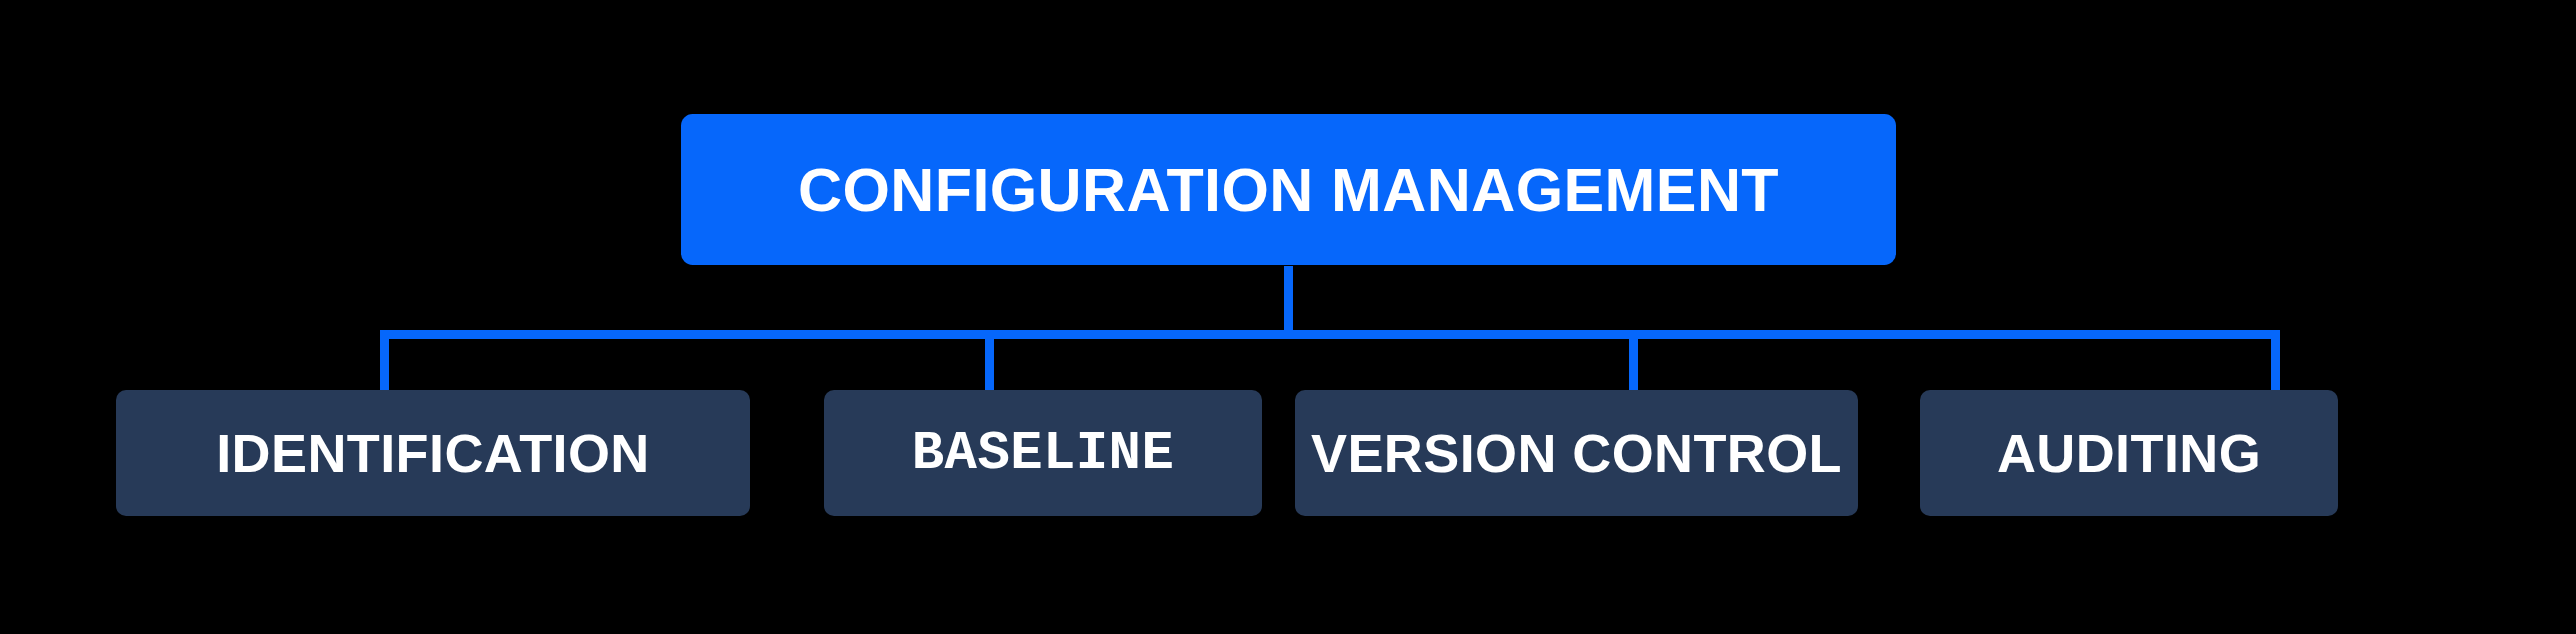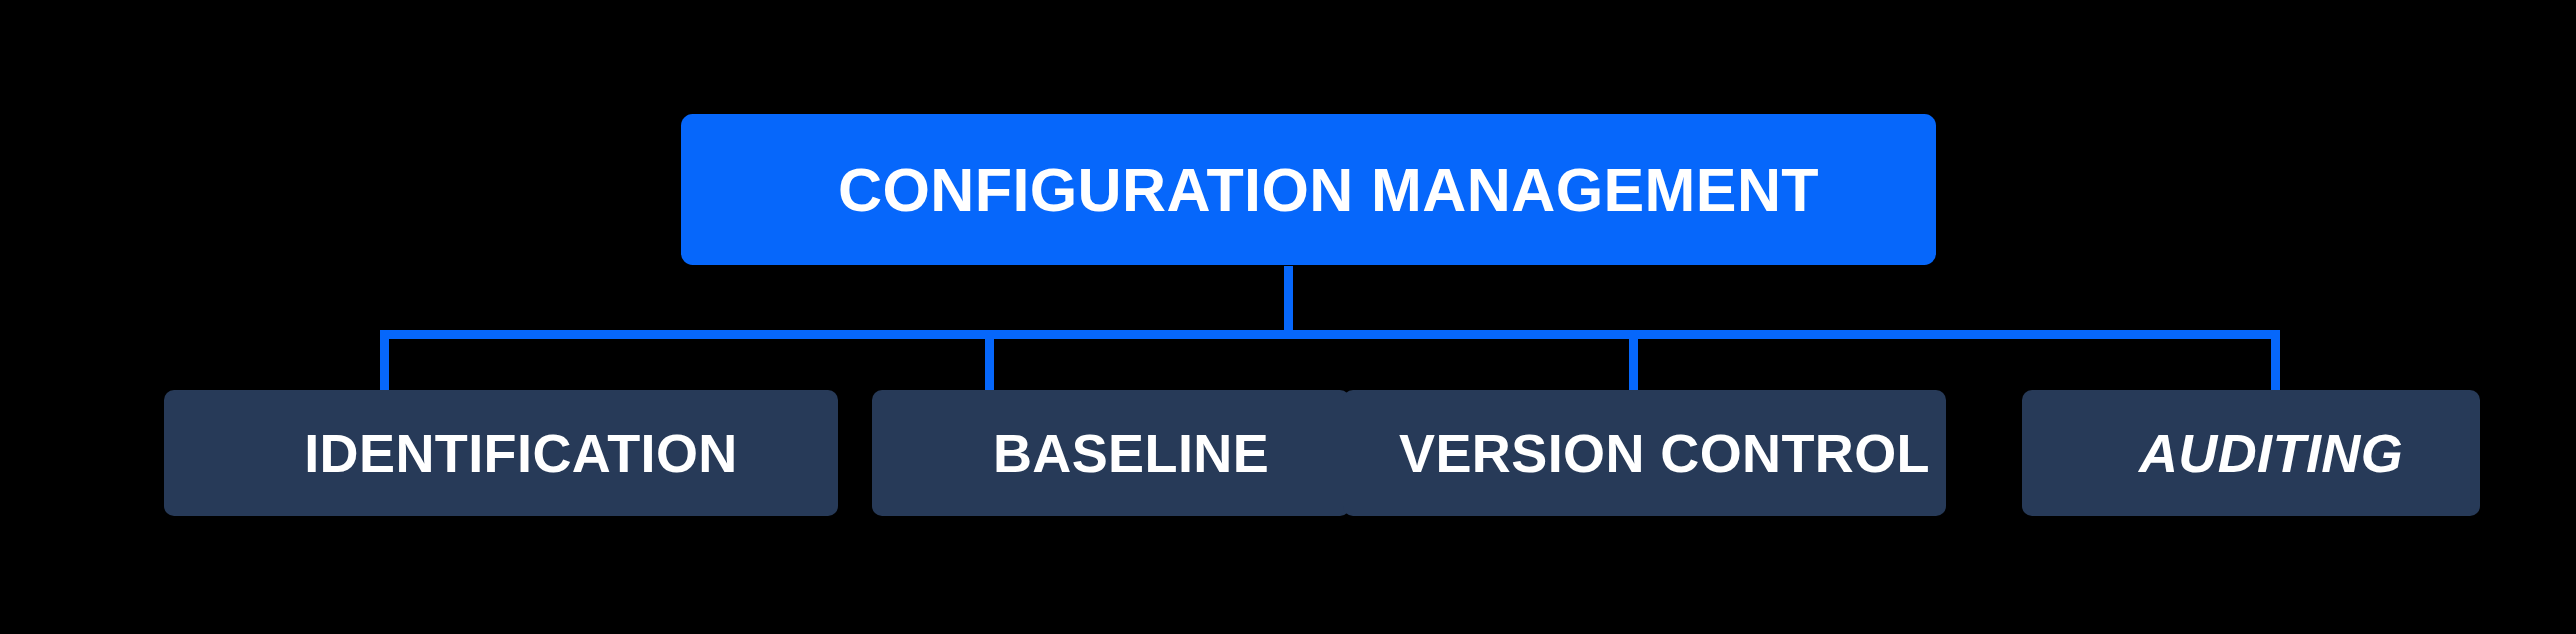--- a/index.html
+++ b/index.html
@@ -17,45 +17,43 @@
   }
   .node {
     position: absolute;
     display: flex;
     align-items: center;
     justify-content: center;
     color: #ffffff;
     font-weight: 700;
     text-align: center;
     white-space: nowrap;
-    padding-left: 40px;
   }
   .root-node {
     left: 681px;
     top: 114px;
     width: 1215px;
     height: 151px;
     background: #0667fb;
     border-radius: 11.6px;
     font-size: 61px;
     letter-spacing: 0.4px;
   }
   .child-node {
     top: 390px;
     height: 126px;
     background: #273a58;
     border-radius: 10px;
     font-size: 54px;
     letter-spacing: 0.4px;
-    margin-left: 48px;
   }
   .child-1 { left: 116px;  width: 634px; }
-  .child-2 { left: 824px; width: 438px; }
+  .child-2 { left: 824px; width: 438px; font-family: Liberation Mono, monospace; }
   .child-3 { left: 1295px; width: 563px; }
-  .child-4 { left: 1974px; width: 418px; font-style: italic; }
+  .child-4 { left: 1920px; width: 418px; }
 
   .connector {
     position: absolute;
     background: #0667fb;
   }
   .stem {
     left: 1284px;
     top: 266px;
     width: 8.7px;
     height: 73px;

